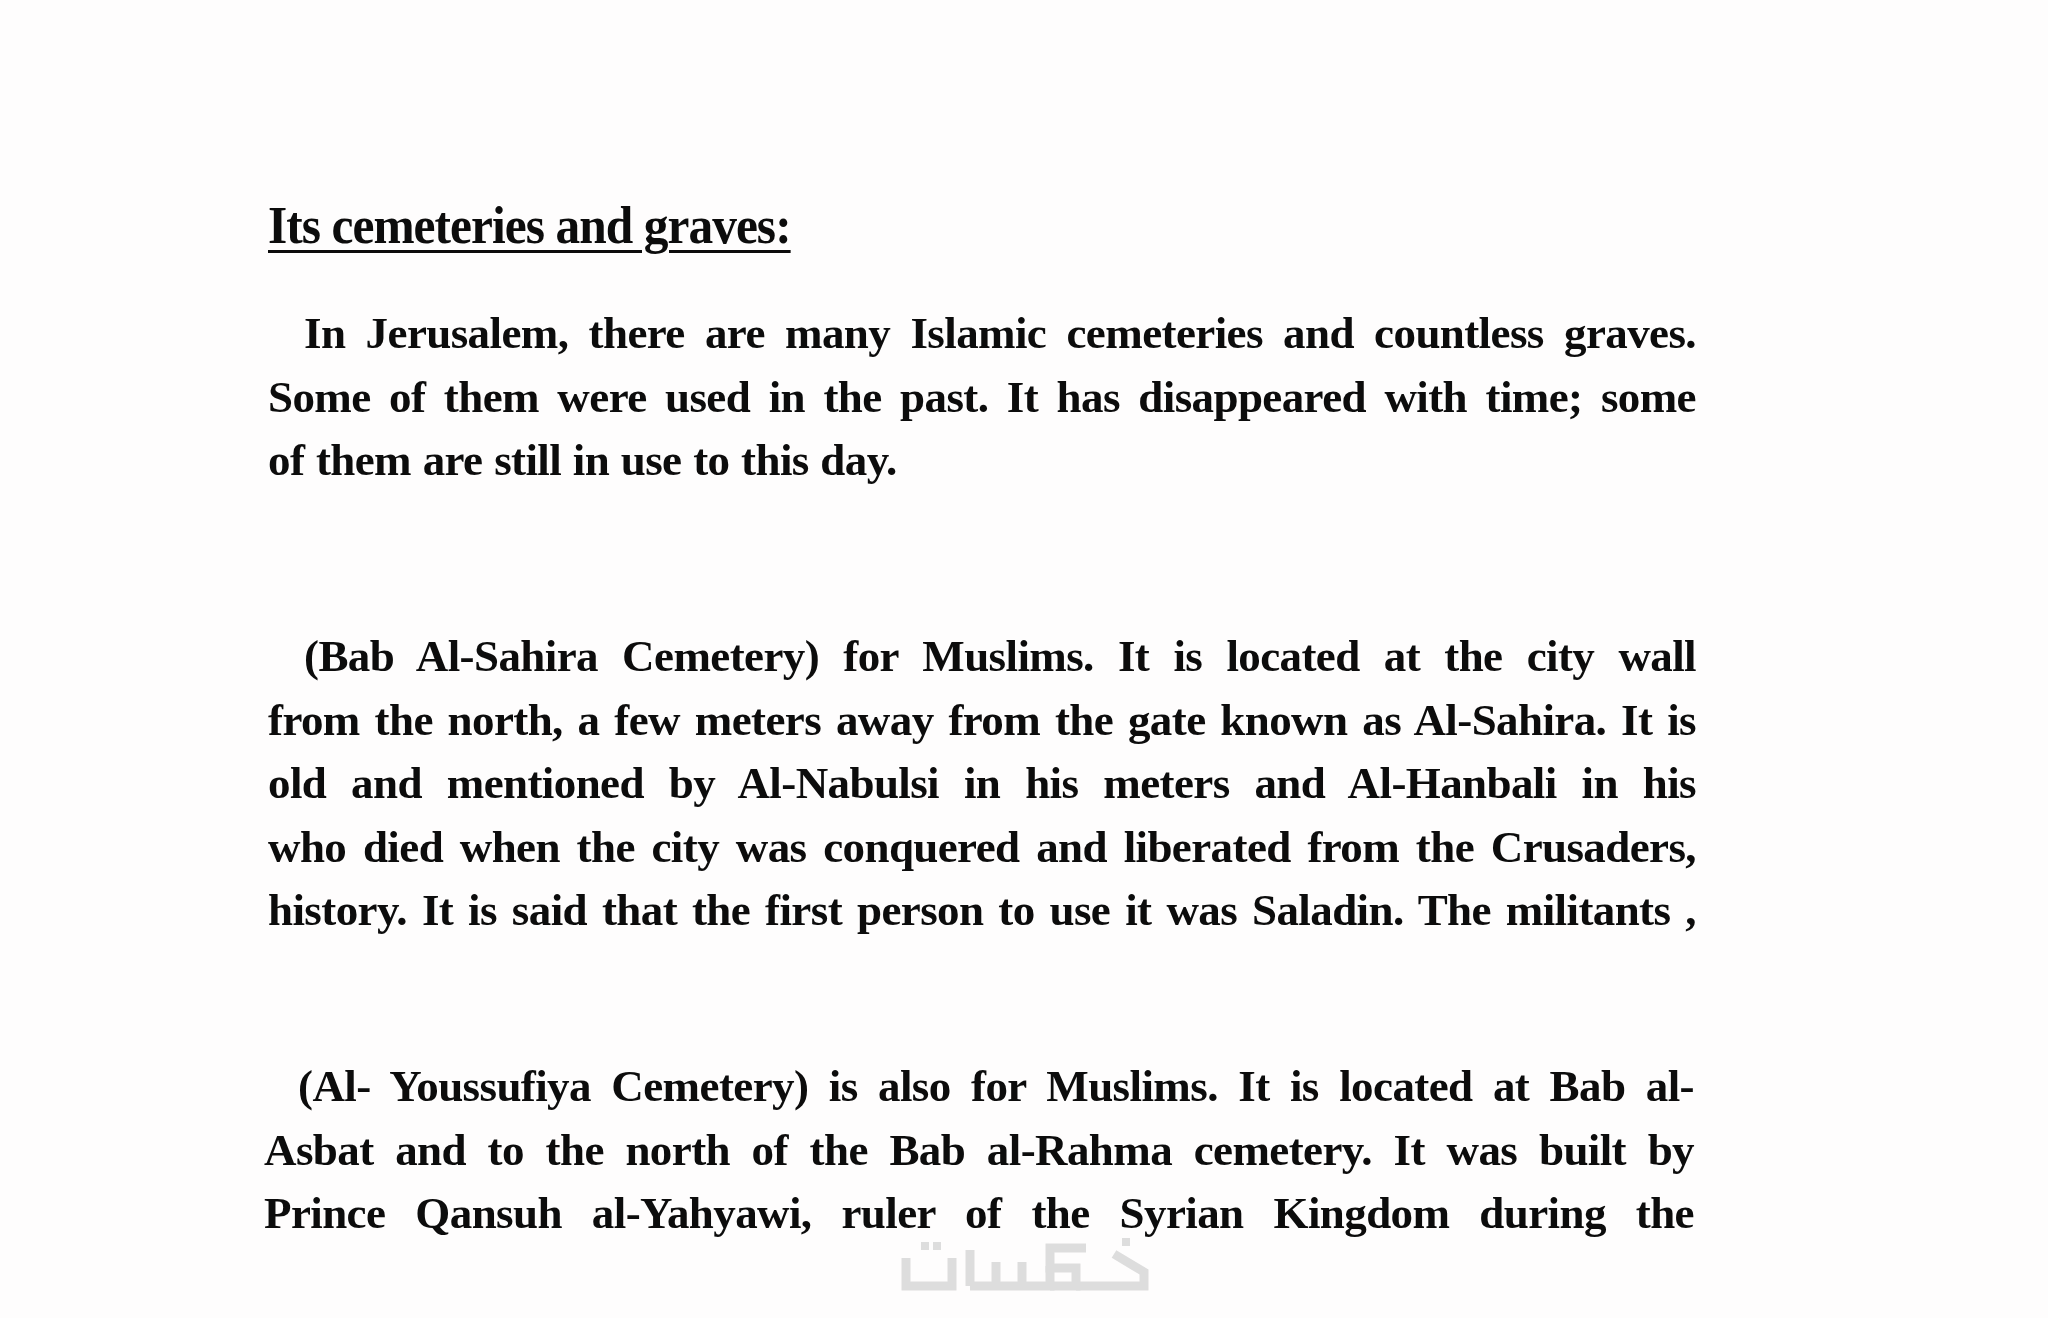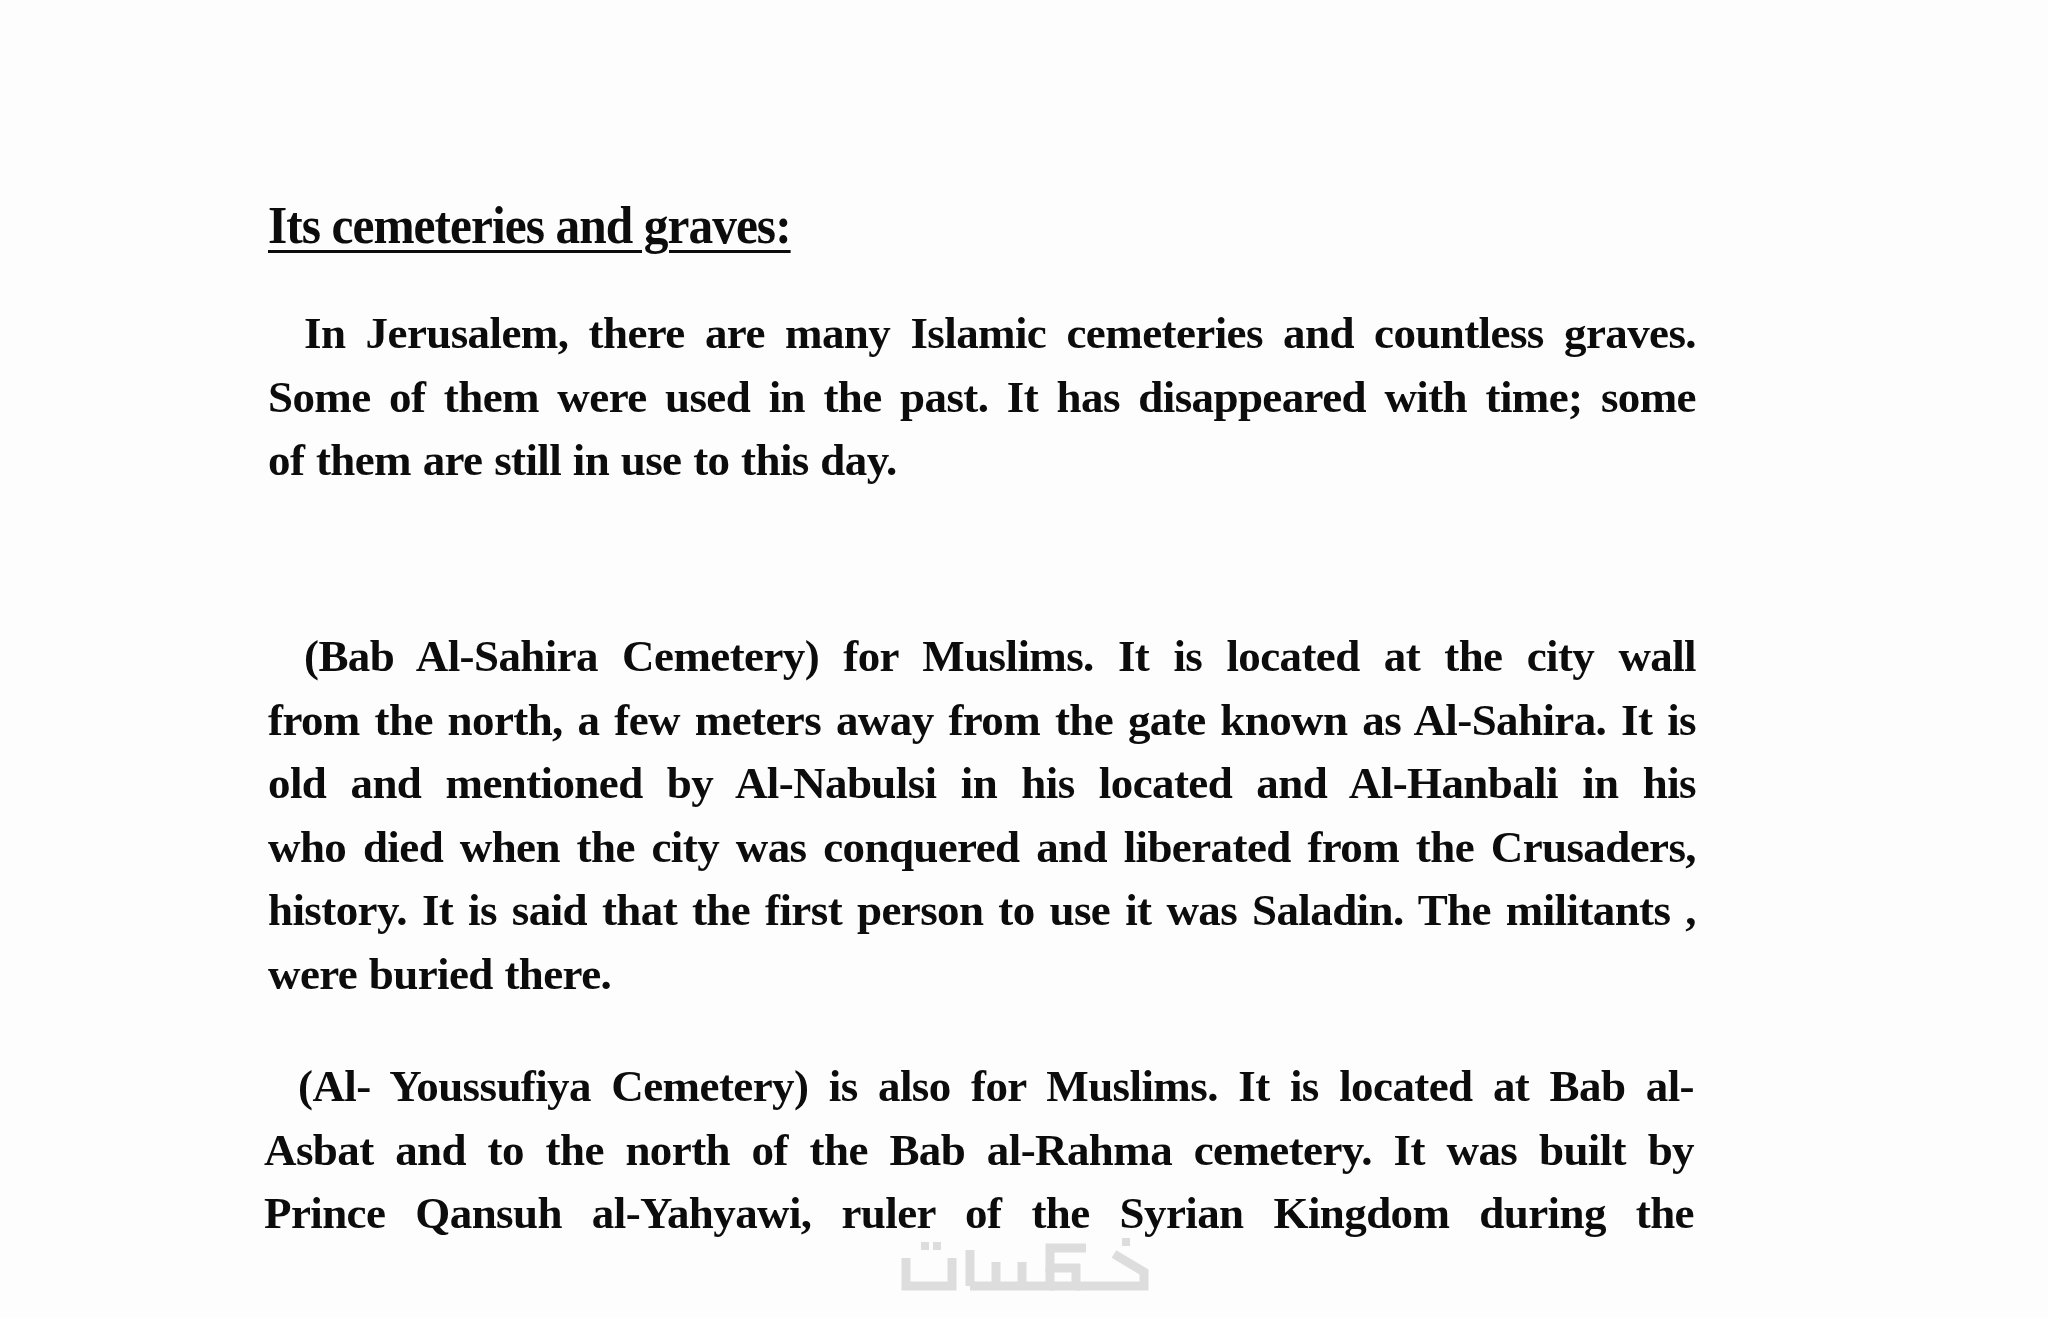--- a/index.html
+++ b/index.html
@@ -85,24 +85,23 @@
   <div class="para" id="p1">
     <span class="line first">In Jerusalem, there are many Islamic cemeteries and countless graves.</span>
     <span class="line">Some of them were used in the past.  It has disappeared with time; some</span>
     <span class="line last">of them are still in use to this day.</span>
   </div>
 
 
   <div class="para" id="p3">
     <span class="line first">(Bab Al-Sahira Cemetery) for Muslims.  It is located at the city wall</span>
     <span class="line">from the north, a few meters away from the gate known as Al-Sahira. It is</span>
-    <span class="line">old and mentioned by Al-Nabulsi in his located and Al-Hanbali in his</span>
+    <span class="line">old and mentioned by Al-Nabulsi in his meters and Al-Hanbali in his</span>
     <span class="line">who died when the city was conquered and liberated from the Crusaders,</span>
     <span class="line">history. It is said that the first person to use it was Saladin. The militants ,</span>
-    <span class="line last">were buried there.</span>
   </div>
 
   <div class="para" id="p4">
     <span class="line first">(Al- Youssufiya Cemetery) is also for Muslims.  It is located at Bab al-</span>
     <span class="line">Asbat and to the north of the Bab al-Rahma cemetery. It was built by</span>
     <span class="line">Prince Qansuh al-Yahyawi, ruler of the Syrian Kingdom during the</span>
   </div>
 
   <div class="watermark">
     <svg width="250" height="60" viewBox="0 0 250 60">

